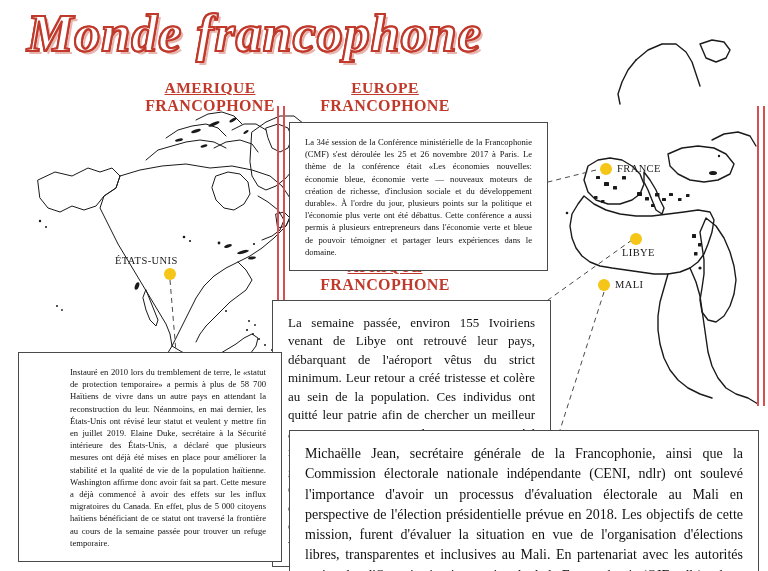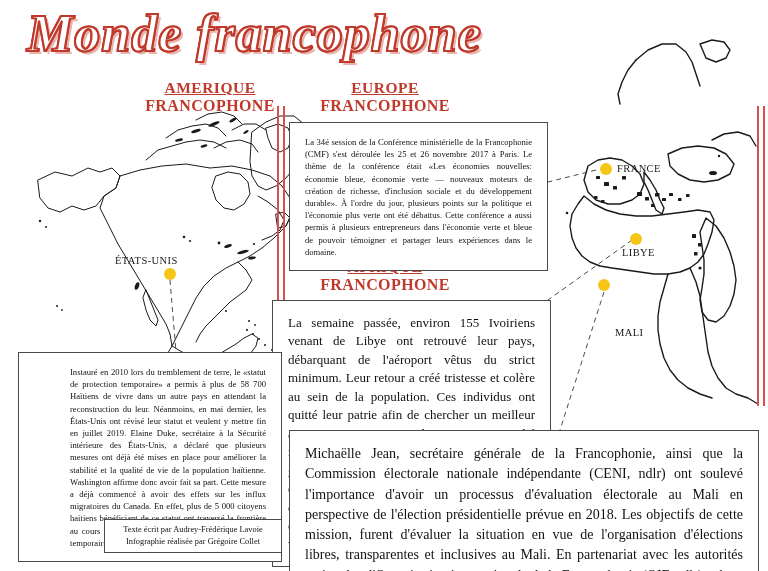--- a/index.html
+++ b/index.html
@@ -295,36 +295,32 @@
   <div class="marker" style="left:164px; top:268px;"></div>
   <div class="marker-label" style="left:115px; top:255px;">ÉTATS-UNIS</div>
 
   <div class="marker" style="left:600px; top:163px;"></div>
   <div class="marker-label" style="left:617px; top:163px;">FRANCE</div>
 
   <div class="marker" style="left:630px; top:233px;"></div>
   <div class="marker-label" style="left:622px; top:247px;">LIBYE</div>
 
   <div class="marker" style="left:598px; top:279px;"></div>
-  <div class="marker-label" style="left:615px; top:279px;margin-top:48px;">MALI</div>
+  <div class="marker-label" style="left:615px; top:279px;">MALI</div>
 
   <div class="textbox" id="box-europe">
     <p>La 34é session de la Conférence ministérielle de la Francophonie (CMF) s'est déroulée les 25 et 26 novembre 2017 à Paris. Le thème de la conférence était «Les économies nouvelles: économie bleue, économie verte — nouveaux moteurs de création de richesse, d'inclusion sociale et du développement durable». À l'ordre du jour, plusieurs points sur la politique et l'économie plus verte ont été débattus. Cette conférence a aussi permis à plusieurs entrepreneurs dans l'économie verte et bleue de pouvoir témoigner et partager leurs expériences dans le domaine.</p>
   </div>
 
   <div class="textbox" id="box-afrique">
     <p>La semaine passée, environ 155 Ivoiriens venant de Libye ont retrouvé leur pays, débarquant de l'aéroport vêtus du strict minimum. Leur retour a créé tristesse et colère au sein de la population. Ces individus ont quitté leur patrie afin de chercher un meilleur avenir, en vain. Certains d'entre eux avaient été réduit à l'esclavage. Depuis plus de trois ans, le gouvernement de la Côte d'Ivoire met en œuvre tous les efforts nécessaires et travaille de pair avec leur ambassade en Libye pour organiser de multiples rapatriements volontaires.</p>
   </div>
 
   <div class="textbox" id="box-amerique">
     <p>Instauré en 2010 lors du tremblement de terre, le «statut de protection temporaire» a permis à plus de 58 700 Haïtiens de vivre dans un autre pays en attendant la reconstruction du leur. Néanmoins, en mai dernier, les États-Unis ont révisé leur statut et veulent y mettre fin en juillet 2019. Elaine Duke, secrétaire à la Sécurité intérieure des États-Unis, a déclaré que plusieurs mesures ont déjà été mises en place pour améliorer la stabilité et la qualité de vie de la population haïtienne. Washington affirme donc avoir fait sa part. Cette mesure a déjà commencé à avoir des effets sur les influx migratoires du Canada. En effet, plus de 5 000 citoyens haïtiens bénéficiant de ce statut ont traversé la frontière au cours de la semaine passée pour trouver un refuge temporaire.</p>
   </div>
 
   <div class="textbox" id="box-mali">
     <p>Michaëlle Jean, secrétaire générale de la Francophonie, ainsi que la Commission électorale nationale indépendante (CENI, ndlr) ont soulevé l'importance d'avoir un processus d'évaluation électorale au Mali en perspective de l'élection présidentielle prévue en 2018. Les objectifs de cette mission, furent d'évaluer la situation en vue de l'organisation d'élections libres, transparentes et inclusives au Mali. En partenariat avec les autorités nationales, l'Organisation internationale de la Francophonie (OIF, ndlr) a donc procédé à l'évaluation des organes de gestion du système électoral, notamment le ministère de l'Administration territoriale, la CENI, la Délégation générale aux élections, la Cour constitutionnelle et la Haute autorité de la communication. De plus, l'OIF a rencontré les autorités nationales, les responsables politiques, les représentants des organisations de la société civile et les partenaires internationaux du pays.</p>
   </div>
 
-  <div id="box-credits">
-    <div>Texte écrit par Audrey-Frédérique Lavoie</div>
-    <div>Infographie réalisée par Grégoire Collet</div>
-  </div>
 
 </div>
 
 </body></html>

